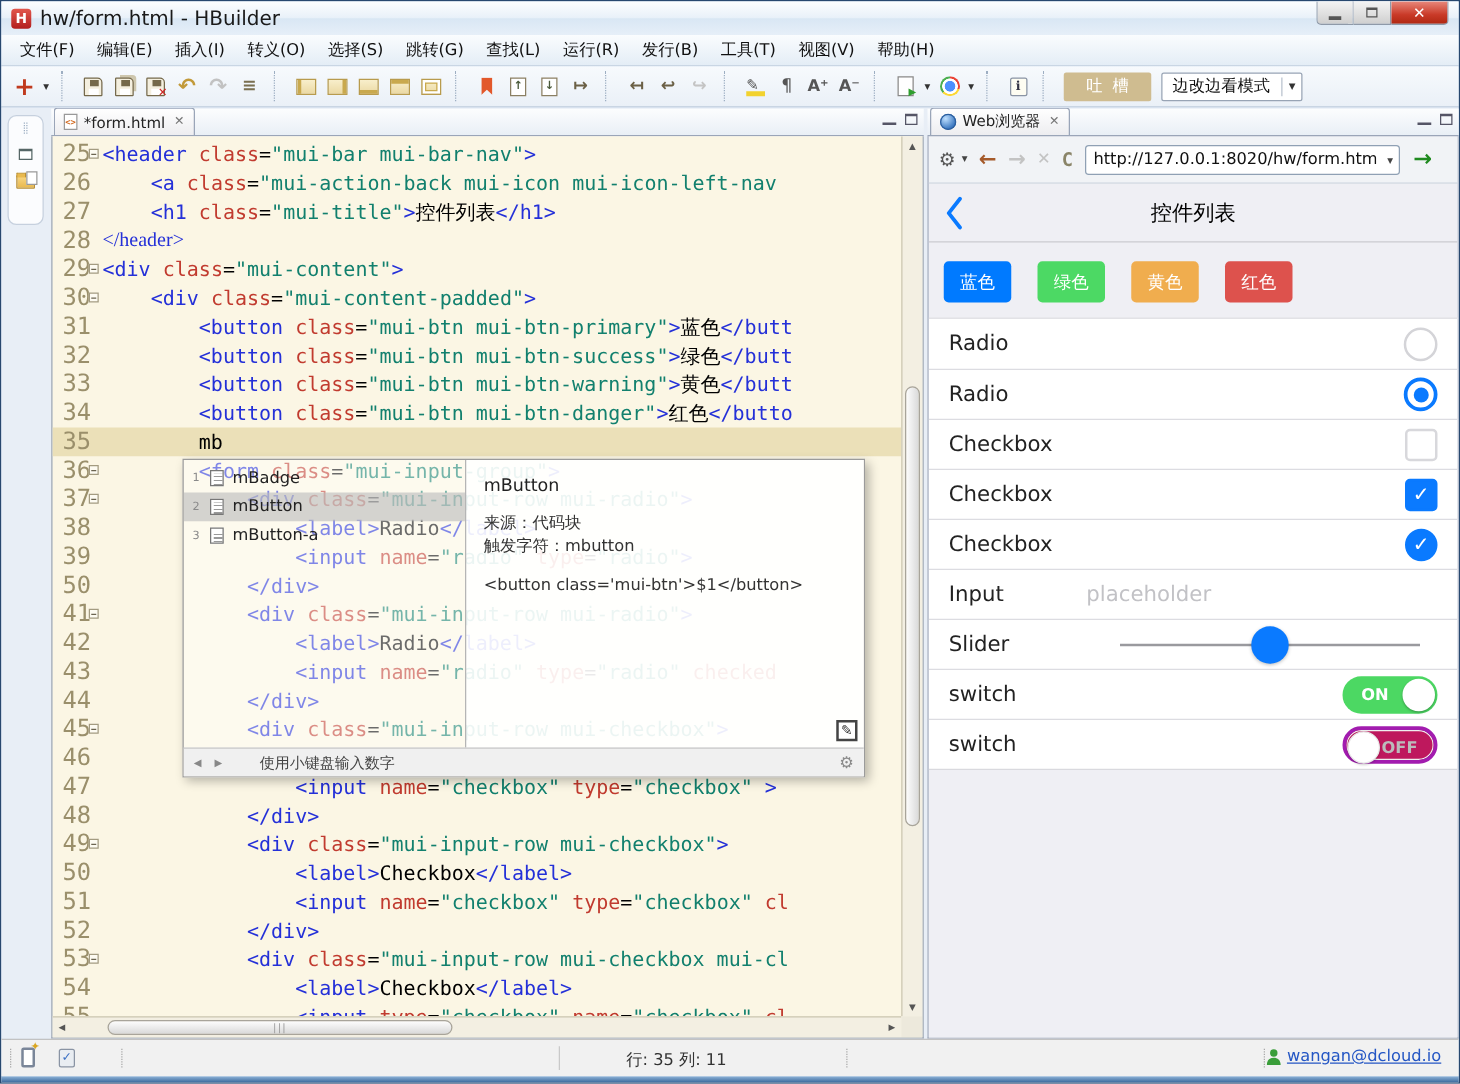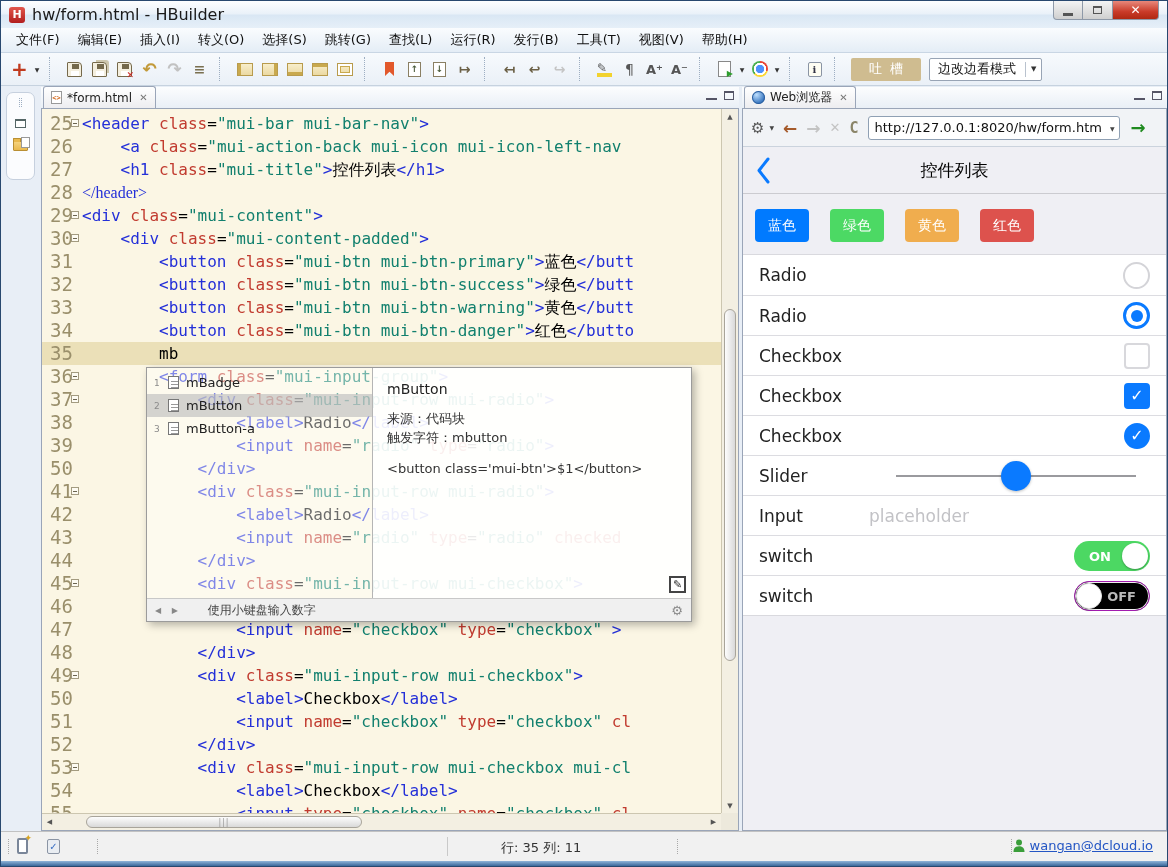--- a/index.html
+++ b/index.html
@@ -176,21 +176,21 @@
   .c-check.circle{border-radius:50%;}
   .c-slider{position:relative;width:240px;height:30px;margin-left:auto;margin-right:14px;}
   .c-slider .track{position:absolute;left:0;right:0;top:14px;height:2px;background:#9A9A9E;}
   .c-slider .thumb{position:absolute;top:0;width:30px;height:30px;border-radius:50%;background:#0A7AFF;box-shadow:0 1px 3px rgba(0,0,0,.25);}
   .m-input{border:none;outline:none;background:transparent;font-size:17px;margin-left:64px;flex:1;color:#333;font-family:"DejaVu Sans",sans-serif;}
   .m-input::placeholder{color:#C2C2C6;}
   .c-switch{width:76px;height:30px;border-radius:15px;position:relative;font-size:13px;font-weight:bold;}
   .c-switch.on{background:#4CD863;}
   .c-switch.on .sw-lbl{position:absolute;left:15px;top:8px;color:#fff;}
   .c-switch.on .knob{position:absolute;right:2px;top:2px;width:26px;height:26px;border-radius:50%;background:#fff;box-shadow:0 1px 2px rgba(0,0,0,.3);}
-  .c-switch.off{background:#000000;border:1px solid #a21caf;box-shadow:inset 0 0 0 1px #EFEFEF;}
+  .c-switch.off{background:#be185d;border:3px solid #a21caf;box-shadow:inset 0 0 0 1px #EFEFEF;}
   .c-switch.off .sw-lbl{position:absolute;right:13px;top:7px;color:#BBB;}
   .c-switch.off .knob{position:absolute;left:1px;top:1px;width:26px;height:26px;border-radius:50%;background:#fff;border:1px solid #E8E8E8;box-shadow:0 1px 2px rgba(0,0,0,.2);}
 
   
   .statusbar{height:30px;flex:none;background:#F1F1F1;border-top:1px solid #C2C2C2;position:relative;font-size:13px;color:#333;}
   .sb-dotted{position:absolute;top:7px;bottom:7px;border-left:1px dotted #A9A9A9;}
   .sb-solid{position:absolute;top:5px;bottom:5px;border-left:1px solid #C9C9C9;}
   .sb-pos{position:absolute;left:500px;top:7px;}
   .sb-account{position:absolute;right:14px;top:6px;display:flex;align-items:center;gap:5px;}
   .sb-account a{color:#2456C4;font-size:13px;}
@@ -496,29 +496,29 @@
               </div>
               <div class="m-row">
                 <span class="lbl">Checkbox</span>
                 <div class="ctl c-check on">✓</div>
               </div>
               <div class="m-row">
                 <span class="lbl">Checkbox</span>
                 <div class="ctl c-check on circle">✓</div>
               </div>
               <div class="m-row">
+                <span class="lbl">Input</span>
+                <input class="m-input" placeholder="placeholder" style="">
+              </div>
+              <div class="m-row">
                 <span class="lbl">Slider</span>
                 <div class="c-slider">
                   <div class="track"></div>
                   <div class="thumb" style="left: calc(50% - 15px);"></div>
                 </div>
-              </div>
-              <div class="m-row">
-                <span class="lbl">Input</span>
-                <input class="m-input" placeholder="placeholder" style="">
               </div>
               <div class="m-row">
                 <span class="lbl">switch</span>
                 <div class="ctl c-switch on">
                   <span class="sw-lbl">ON</span>
                   <span class="knob"></span>
                 </div>
               </div>
               <div class="m-row">
                 <span class="lbl">switch</span>

